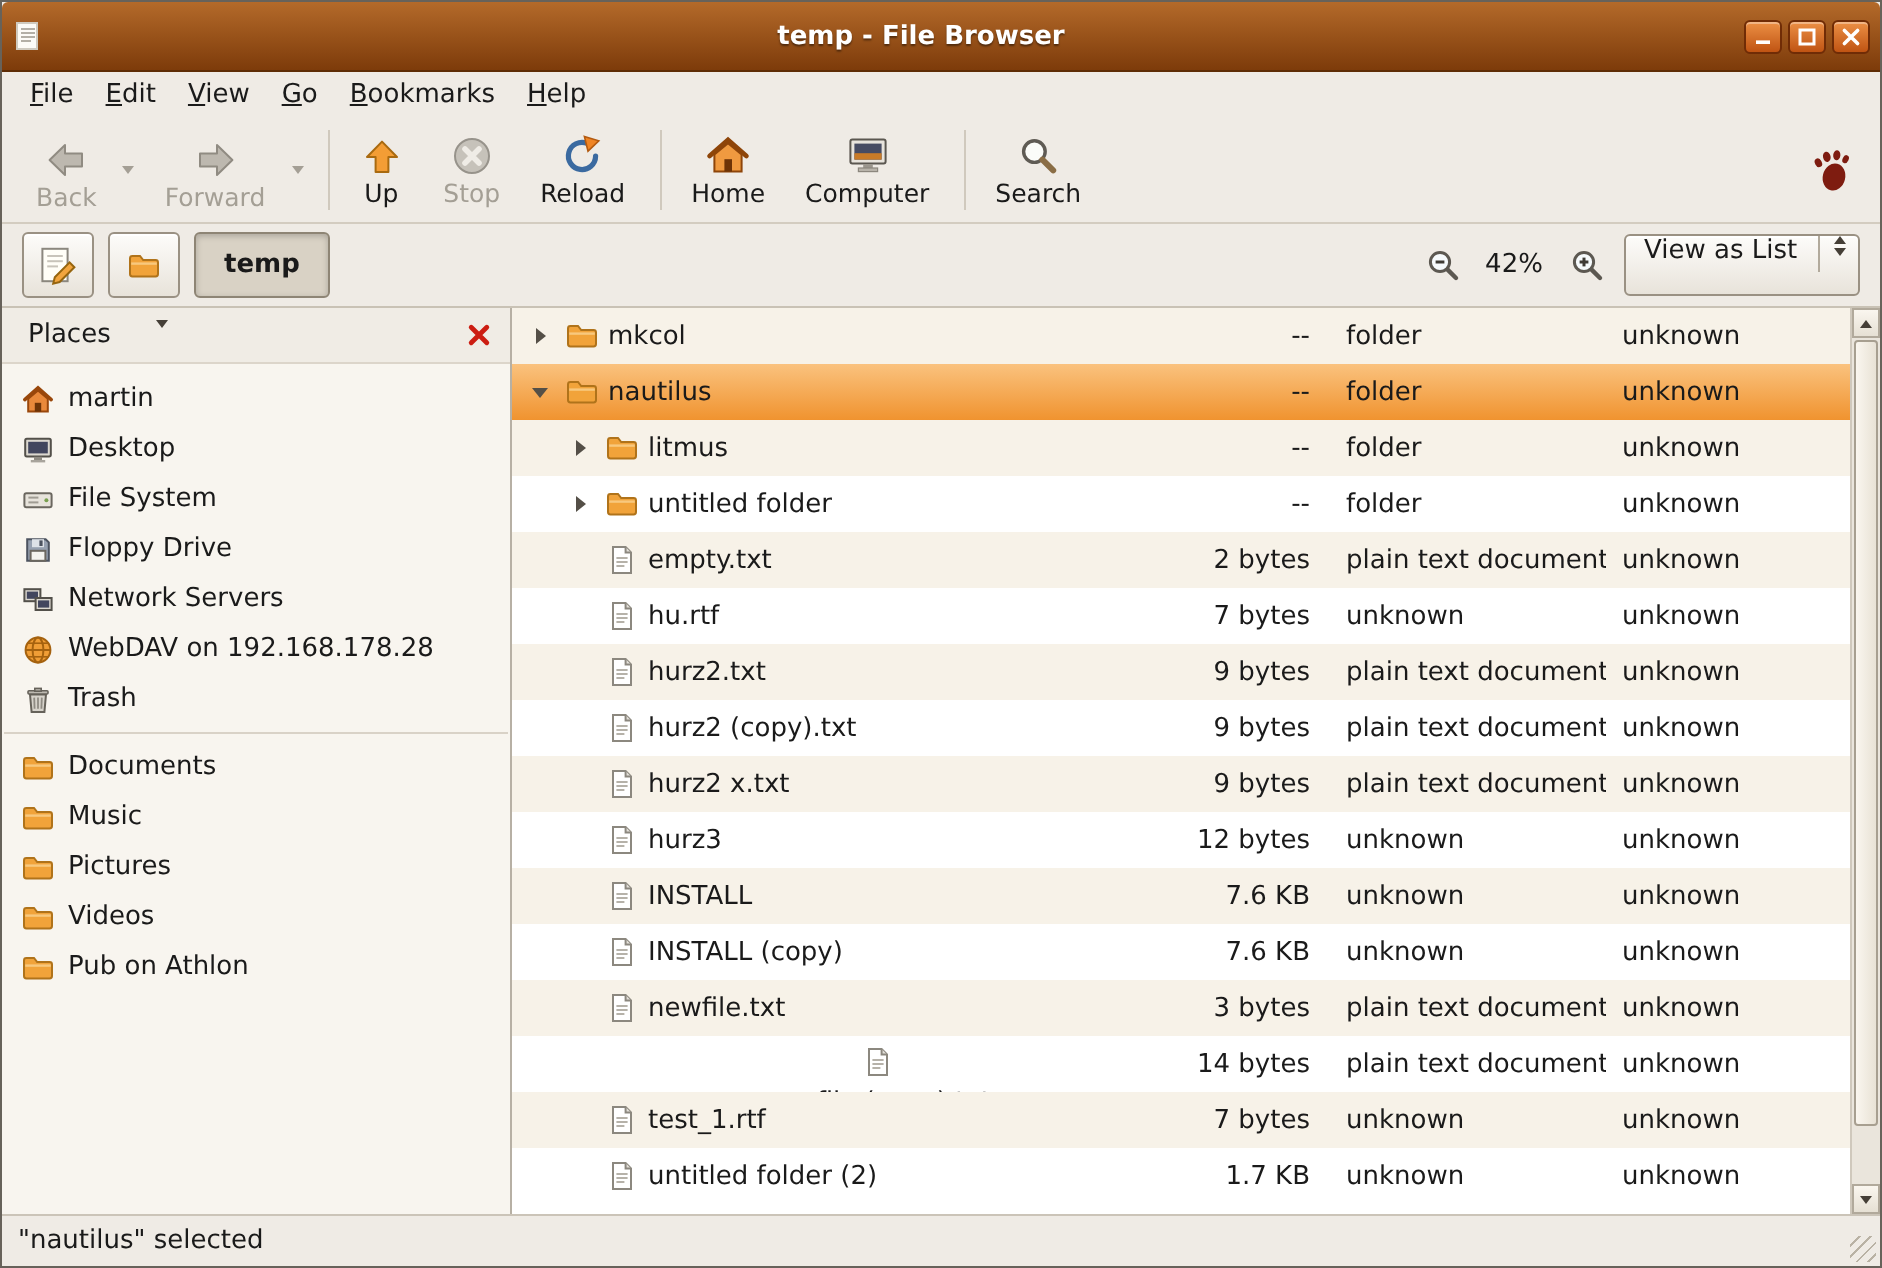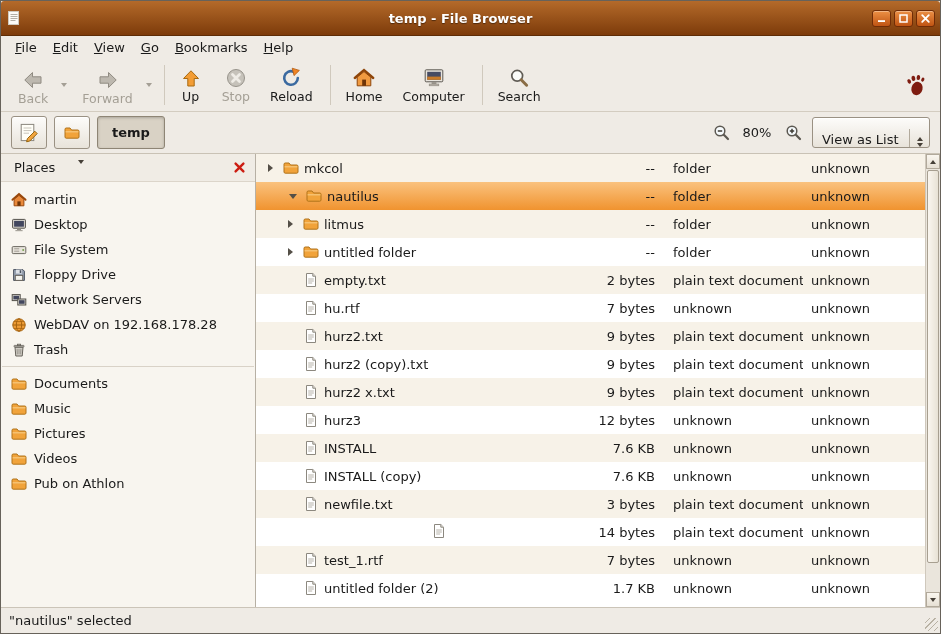--- a/index.html
+++ b/index.html
@@ -26,21 +26,21 @@
 .tri-up{display:block;width:0;height:0;border-left:3.5px solid transparent;border-right:3.5px solid transparent;border-bottom:4px solid #453f37}
 .tri-down.dim{border-top-color:#a49f95}
 .locationbar{flex:none;height:42px;display:flex;align-items:center;gap:7px;padding:0 10px;border-bottom:1px solid #c9c2b5;background:var(--chrome,#efebe5)}
 .btn{border:1px solid #9a9183;border-radius:3px;background:linear-gradient(180deg,#fdfcfa,#e8e3da);box-shadow:inset 0 1px 0 #fff}
 .sq-btn{width:36px;height:33px;display:flex;align-items:center;justify-content:center}
 .path-btn{height:33px;padding:0 14px;font-weight:bold;display:flex;align-items:center}
 .path-btn.active{background:#d9d2c5;box-shadow:inset 0 1px 3px rgba(0,0,0,.22);border-color:#8e8575}
 .loc-right{margin-left:auto;display:flex;align-items:center;gap:7px}
 .flat-btn{width:24px;height:26px;display:flex;align-items:center;justify-content:center}
 .zoom-level{min-width:34px;text-align:center}
-.combo{height:31px;width:118px;display:flex;align-items:flex-end;gap:7px;padding:0 6px 0 9px}
+.combo{height:31px;width:118px;display:flex;align-items:flex-start;gap:7px;padding:0 6px 0 9px}
 .combo-sep{width:1px;height:18px;background:#b2aa9c;margin-left:auto}
 .stepper{display:flex;flex-direction:column;gap:2px}
 .content{flex:1;display:flex;min-height:0;background:#fff}
 .sidebar{flex:none;width:255px;display:flex;flex-direction:column;border-right:1px solid #b7b0a4;background:var(--sidebar-bg,#f8f5ef)}
 .sidebar-header{flex:none;height:28px;display:flex;align-items:center;padding:0 6px 0 6px;background:#f0ece5;border-bottom:1px solid #dcd5ca}
 .places-btn{display:flex;align-items:flex-start;gap:23px;padding:3px 7px;border-radius:3px}
 .side-close{margin-left:auto;display:flex;align-items:center;justify-content:center;width:20px;height:20px}
 .side-items{padding-top:5px;overflow:hidden}
 .side-item{height:25px;display:flex;align-items:center;gap:7px;padding:0 6px 0 10px;white-space:nowrap}
 .side-sep{height:1px;background:#d9d2c7;margin:4px 1px}
@@ -266,21 +266,21 @@
     <div class="loc-right">
       <button class="flat-btn">
           <span class="icon">
             <svg width="17" height="17" viewBox="0 0 17 17">
               <circle cx="7" cy="7" r="4.8" fill="#f6fafc" stroke="#5c5851" stroke-width="1.5"></circle>
               <path d="M10.8 10.8L15 15" stroke="#5c5851" stroke-width="2.2" stroke-linecap="round"></path>
               <line x1="4.8" y1="7" x2="9.2" y2="7" stroke="#3e3b35" stroke-width="1.5"></line>
             </svg>
           </span>
         </button>
-      <span class="zoom-level">80%</span>
+      <span class="zoom-level">42%</span>
       <button class="flat-btn">
           <span class="icon">
             <svg width="17" height="17" viewBox="0 0 17 17">
               <circle cx="7" cy="7" r="4.8" fill="#f6fafc" stroke="#5c5851" stroke-width="1.5"></circle>
               <path d="M10.8 10.8L15 15" stroke="#5c5851" stroke-width="2.2" stroke-linecap="round"></path>
               <line x1="4.8" y1="7" x2="9.2" y2="7" stroke="#3e3b35" stroke-width="1.5"></line>
               <line x1="7" y1="4.8" x2="7" y2="9.2" stroke="#3e3b35" stroke-width="1.5"></line>
             </svg>
           </span>
         </button>
@@ -456,21 +456,21 @@
                     <path d="M1.6 6.8L14.4 6.8" stroke="#f8c87e" stroke-width="1.2"></path>
                   </svg>
                 </span>
                 <span>mkcol</span>
               </div>
               <div class="cell size">--</div>
               <div class="cell type">folder</div>
               <div class="cell date">unknown</div>
             </div>
             <div class="row selected">
-              <div class="cell name" style="padding-left: 6px; margin-left: 23px;">
+              <div class="cell name" style="padding-left: 6px;">
                 <span class="exp">
                   <i class="exp-e"></i>
                 </span>
                 <span class="icon">
                   <svg width="16" height="16" viewBox="0 0 16 16">
                     <path d="M1 4.2C1 3.5 1.5 3 2.2 3L6 3 7.6 5 13.8 5C14.5 5 15 5.5 15 6.2L15 12C15 12.7 14.5 13.2 13.8 13.2L2.2 13.2C1.5 13.2 1 12.7 1 12Z" fill="#f1a33a" stroke="#b0731a"></path>
                     <path d="M1.6 6.8L14.4 6.8" stroke="#f8c87e" stroke-width="1.2"></path>
                   </svg>
                 </span>
                 <span>nautilus</span>

